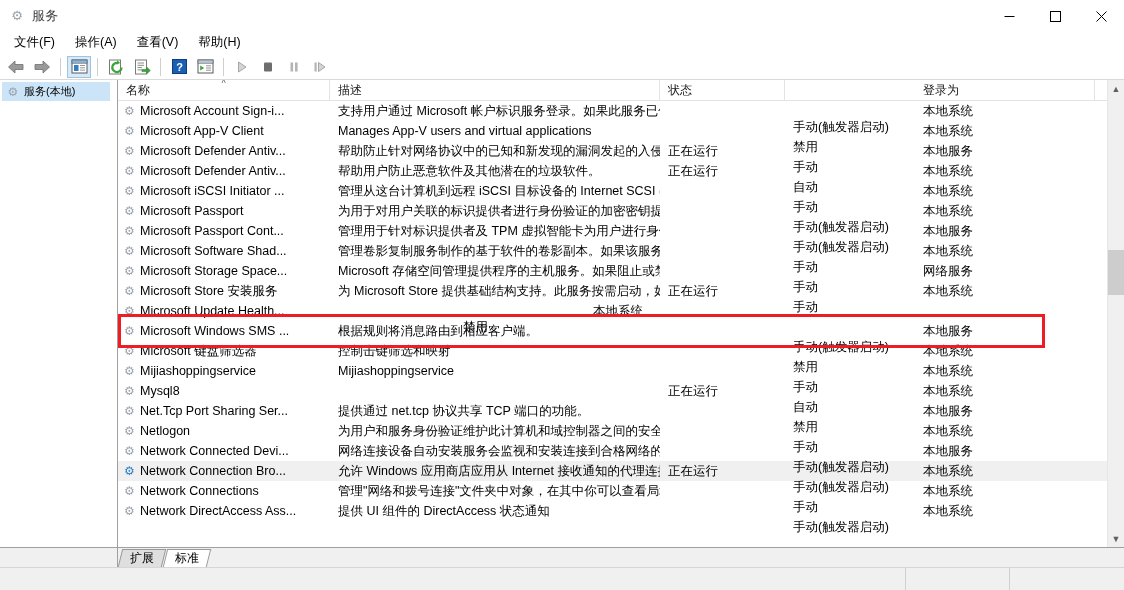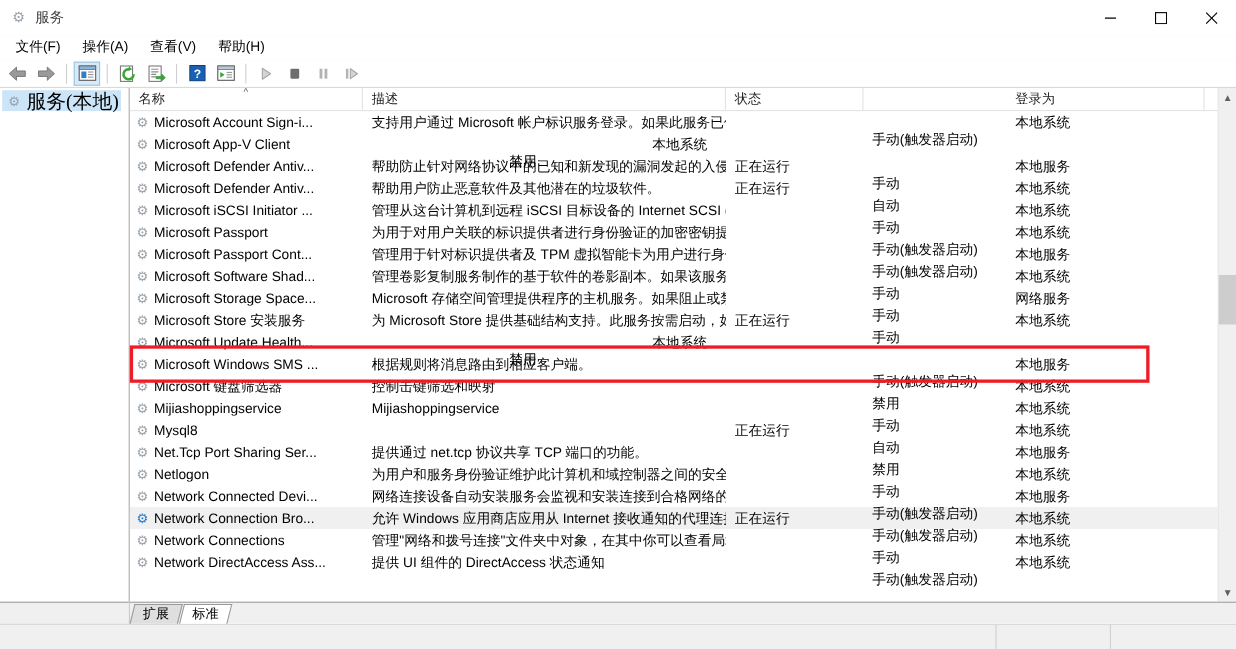--- a/index.html
+++ b/index.html
@@ -123,21 +123,21 @@
   .tree-node {
     display: flex; align-items: center;
     height: 19px;
     padding-left: 4px;
     background: #cce4f7;
     width: 108px;
     margin-left: 2px;
     cursor: default;
   }
   .tree-node .gear-glyph { font-size: 12px; width: 14px; height: 14px; line-height: 14px; margin-right: 4px;}
-  .tree-node-label { font-size: 18px; white-space: nowrap; font-family: Liberation Serif, serif; }
+  .tree-node-label { font-size: 11px; white-space: nowrap; }
   .tree-fill { flex: 1 1 auto; }
   .tree-tabs {
     height: 20px;
     flex: 0 0 20px;
     border-top: 1px solid #a0a0a0;
     background: #f0f0f0;
   }
 
   
   .list-pane {
@@ -484,20 +484,21 @@
                 <div class="lv-td c-desc">支持用户通过 Microsoft 帐户标识服务登录。如果此服务已停...</div>
                 <div class="lv-td c-status"></div>
                 <div class="lv-td c-start">手动(触发器启动)</div>
                 <div class="lv-td c-logon">本地系统</div>
               </div>
               <div class="lv-row">
                 <div class="lv-td c-name">
                   <span class="row-icon">⚙</span>
                   <span class="name-text">Microsoft App-V Client</span>
                 </div>
+                <div class="lv-td c-desc">Manages App-V users and virtual applications</div>
                 <div class="lv-td c-status"></div>
                 <div class="lv-td c-start">禁用</div>
                 <div class="lv-td c-logon">本地系统</div>
               </div>
               <div class="lv-row">
                 <div class="lv-td c-name">
                   <span class="row-icon">⚙</span>
                   <span class="name-text">Microsoft Defender Antiv...</span>
                 </div>
                 <div class="lv-td c-desc">帮助防止针对网络协议中的已知和新发现的漏洞发起的入侵企图</div>

